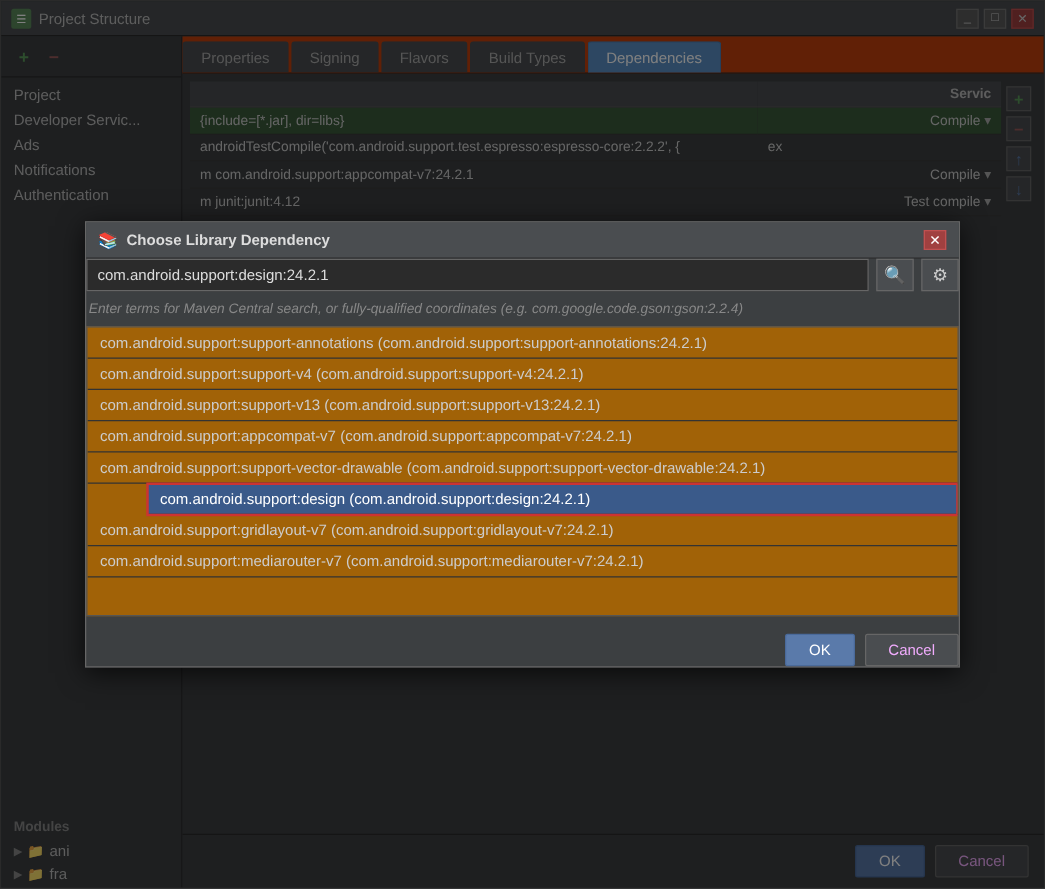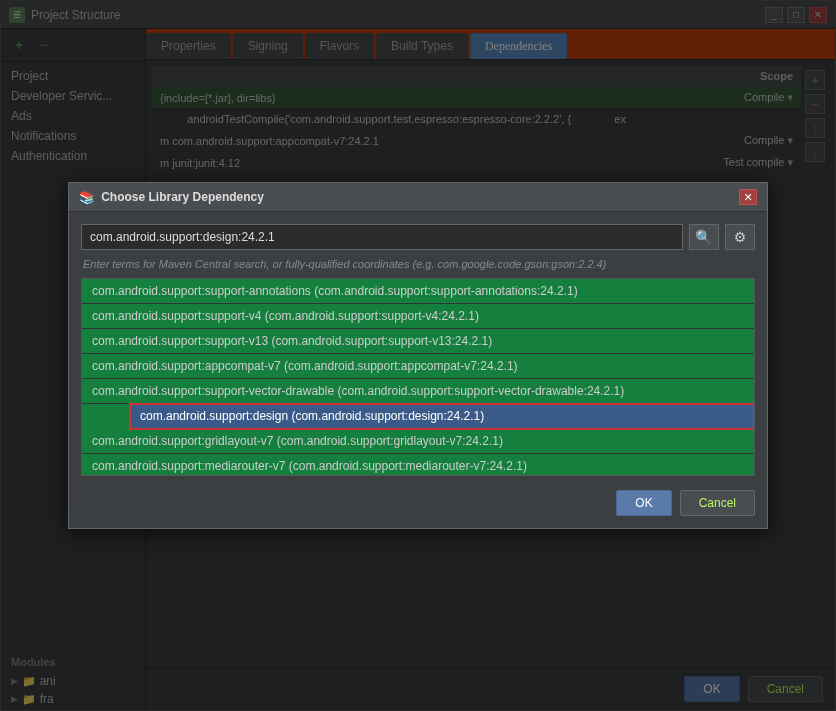--- a/index.html
+++ b/index.html
@@ -161,21 +161,20 @@
       border: 1px solid transparent;
       border-bottom: none;
       margin-right: 2px;
       background: #4a4d50;
       border-radius: 3px 3px 0 0;
     }
     .tab.active {
       background: #5a8fc5;
       color: #fff;
       border-color: #4a7fb5;
-      font-family: Liberation Serif, serif;
     }
 
     
     .dep-panel {
       flex: 1;
       display: flex;
       flex-direction: column;
       padding: 6px;
       gap: 4px;
     }
@@ -235,21 +234,21 @@
       align-items: center;
       gap: 8px;
       padding: 8px 12px;
       border-top: 1px solid #2b2b2b;
       flex-shrink: 0;
     }
     .btn {
       padding: 5px 18px;
       background: #4a4d50;
       border: 1px solid #666;
-      color: #bef264;
+      color: #f0abfc;
       font-size: 12px;
       cursor: pointer;
       border-radius: 2px;
     }
     .btn.primary {
       background: #5a7aaa;
       border-color: #4a6a9a;
       color: #fff;
     }
 
@@ -297,21 +296,20 @@
       background: #a04040;
       border: 1px solid #c05050;
       color: #fff;
       font-size: 11px;
       display: flex;
       align-items: center;
       justify-content: center;
       cursor: pointer;
     }
     .dialog-body {
-      padding: 12px;
       border-radius: 30px;
     }
     .dialog-search-row {
       display: flex;
       gap: 6px;
       margin-bottom: 8px;
     }
     .dialog-search-input {
       flex: 1;
       background: #2b2b2b;
@@ -343,23 +341,23 @@
       font-size: 14px;
     }
     .dialog-hint {
       font-size: 11px;
       color: #888;
       margin-bottom: 8px;
       padding: 0 2px;
       font-style: italic;
     }
     .dialog-list-container {
-      background: #15803d;
+      background: #a16207;
       border: 1px solid #555;
-      height: 198px;
+      height: 232px;
       overflow-y: auto;
       position: relative;
     }
     .dialog-list {
       list-style: none;
     }
     .dialog-list li {
       padding: 5px 10px;
       color: #ccc;
       font-size: 12px;
@@ -448,33 +446,33 @@
       </div>
 
       <div class="dep-panel">
         <div class="dep-content-row">
           <div class="dep-table-wrapper">
             <div class="dep-table-scroll">
               <table class="dep-table">
                 <thead>
                   <tr>
                     <th style="width:70%"></th>
-                    <th style="text-align:right">Scope</th>
+                    <th style="text-align:right">Servic</th>
                   </tr>
                 </thead>
                 <tbody>
                   <tr class="dep-row-highlight">
                     <td>{include=[*.jar], dir=libs}</td>
                     <td style="text-align:right">
                       <span>Compile</span>
                       <span style="cursor:pointer;color:#aaa">▾</span>
                     </td>
                   </tr>
                   <tr>
-                    <td style="max-width:400px;overflow:hidden;text-overflow:ellipsis;white-space:nowrap;text-align:center;">androidTestCompile('com.android.support.test.espresso:espresso-core:2.2.2', {</td>
+                    <td style="max-width:400px;overflow:hidden;text-overflow:ellipsis;white-space:nowrap;">androidTestCompile('com.android.support.test.espresso:espresso-core:2.2.2', {</td>
                     <td style="text-align:left">
                       <span>ex</span>
                     </td>
                   </tr>
                   <tr>
                     <td>m com.android.support:appcompat-v7:24.2.1</td>
                     <td style="text-align:right">
                       <span>Compile</span>
                       <span style="cursor:pointer;color:#aaa">▾</span>
                     </td>

